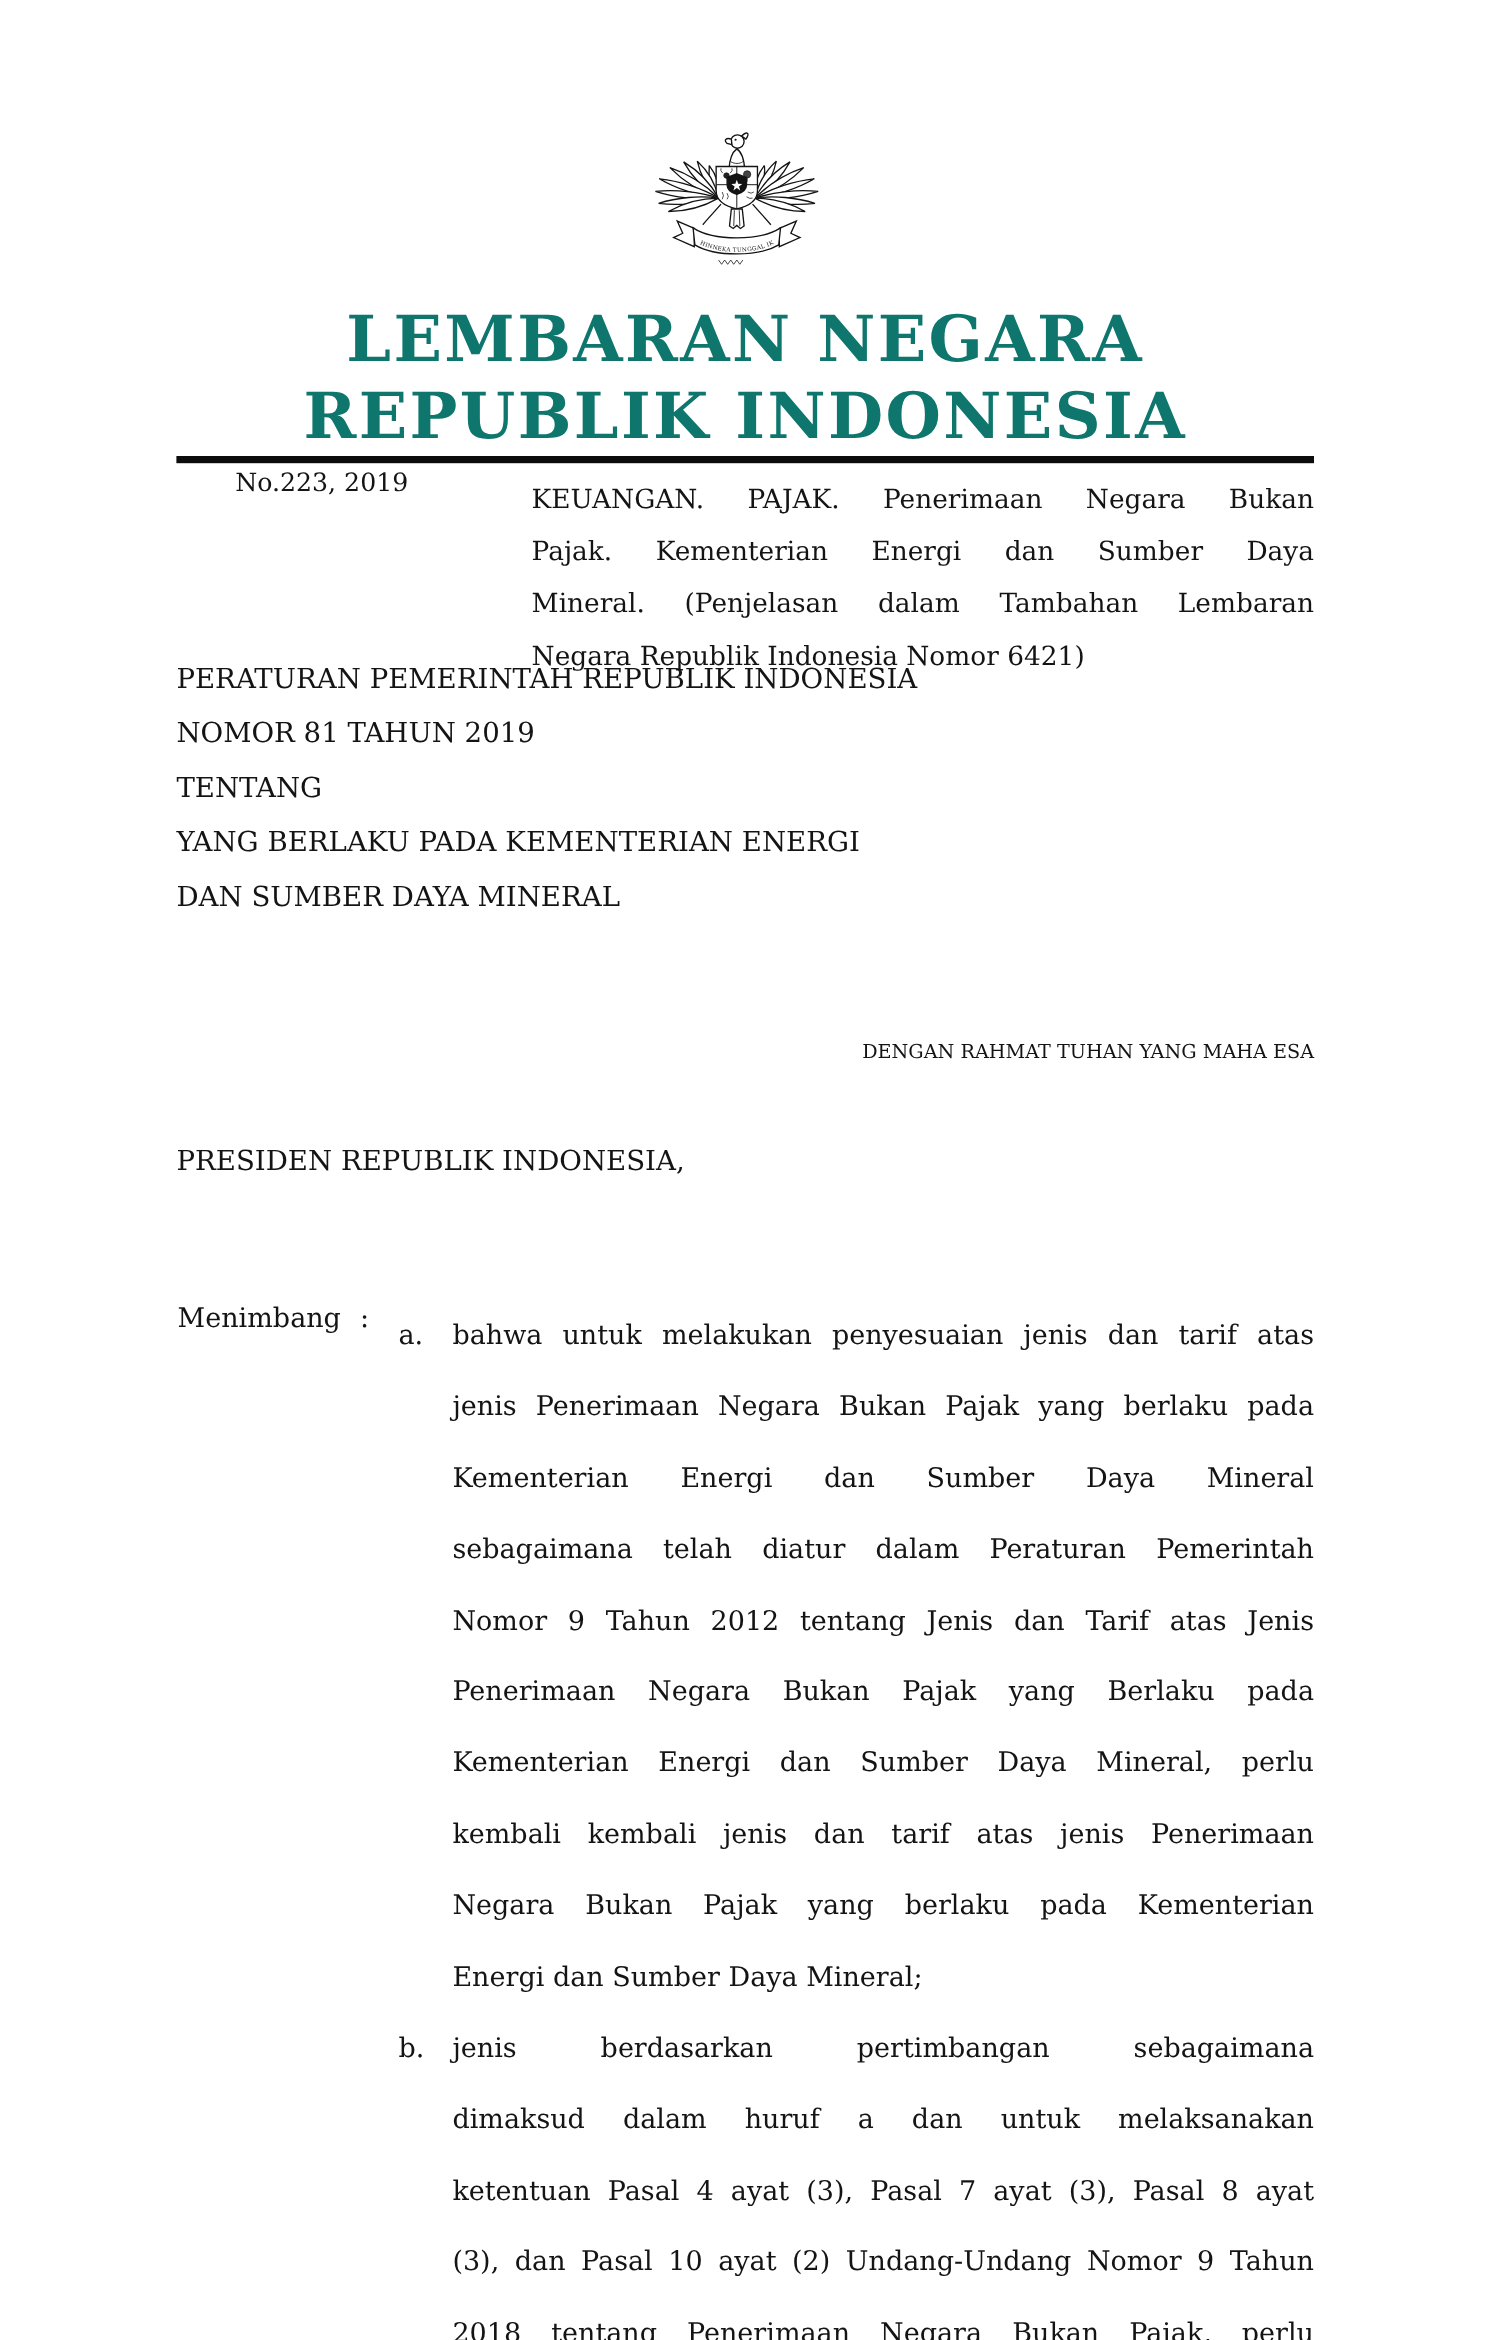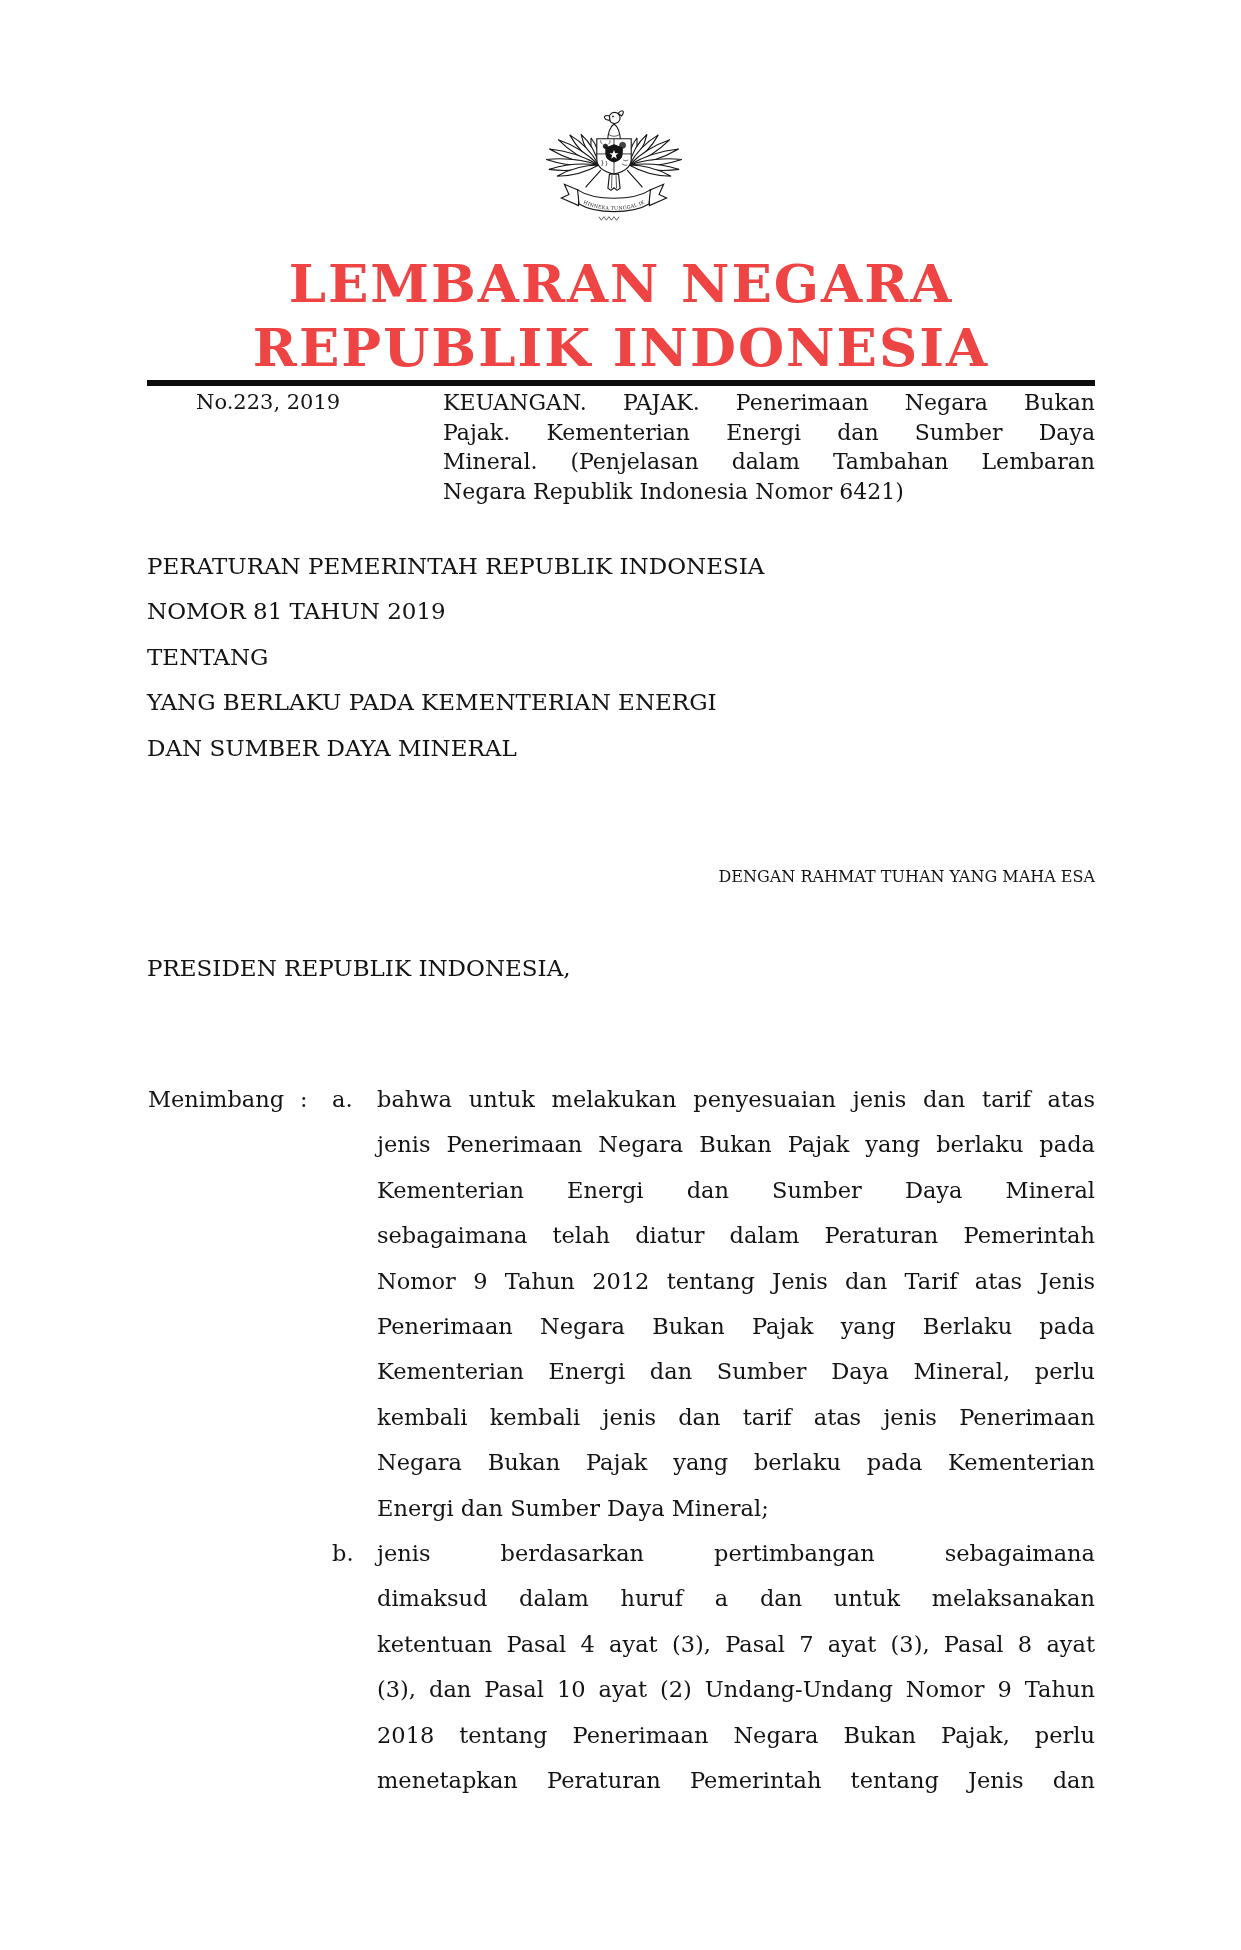--- a/index.html
+++ b/index.html
@@ -3,31 +3,31 @@
 <meta charset="utf-8">
 <style>
   html,body{margin:0;padding:0;background:#ffffff;}
   body{width:1241px;height:1950px;position:relative;overflow:hidden;
        font-family:"DejaVu Serif","Liberation Serif",serif;color:#141414;}
   .page{position:absolute;left:0;top:0;width:1241px;height:1950px;background:#fff;}
 
   .emblem{position:absolute;left:538px;top:80px;width:152px;height:162px;}
 
   .gazette-title{position:absolute;left:147px;top:251px;width:948px;text-align:center;
-     font-weight:bold;font-size:53px;line-height:64px;letter-spacing:2px;color:#ef4444;}
+     font-weight:bold;font-size:53px;line-height:64px;letter-spacing:2px;color:#0f766e;}
   .gazette-title span{display:block;}
 
   .rule{position:absolute;left:147px;top:380px;width:948px;height:6px;background:#0c0c0c;}
 
   .issue-number{position:absolute;left:148px;top:388px;font-size:21px;line-height:29.5px;margin-left:48px;}
 
   .subject-note{position:absolute;left:443px;top:388px;width:652px;
      font-size:22px;line-height:29.5px;}
 
-  .jline{display:block;text-align:justify;text-align-last:justify;}
+  .jline{display:block;text-align:justify;text-align-last:justify;margin-top:14px;}
   .jline.last{text-align-last:left;}
 
   .reg-titles{position:absolute;left:147px;top:544px;width:948px;text-align:left;
      font-size:23px;line-height:45.4px;}
   .reg-titles span{display:block;}
 
   .invocation{position:absolute;left:147px;top:854px;width:948px;text-align:right;
      font-size:16px;line-height:45px;}
   .issuer{position:absolute;left:147px;top:946px;width:948px;
      font-size:23px;line-height:45px;}

